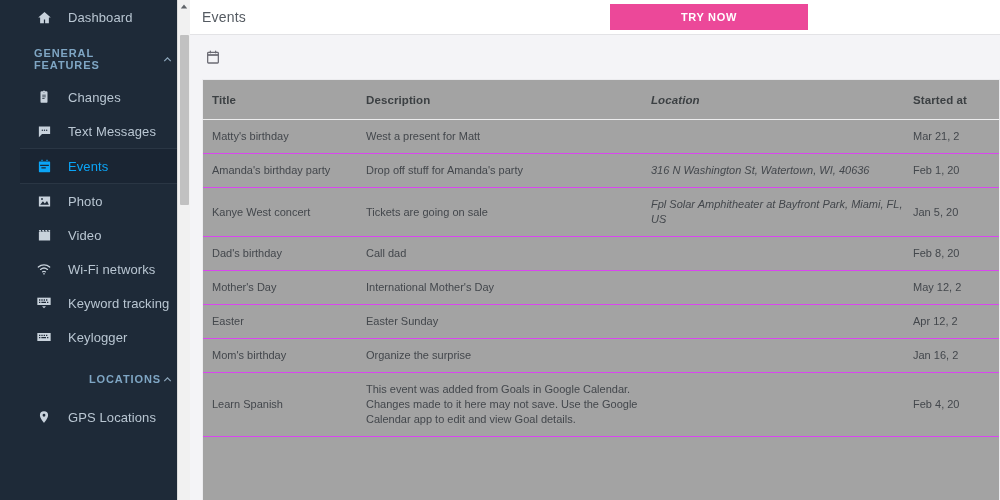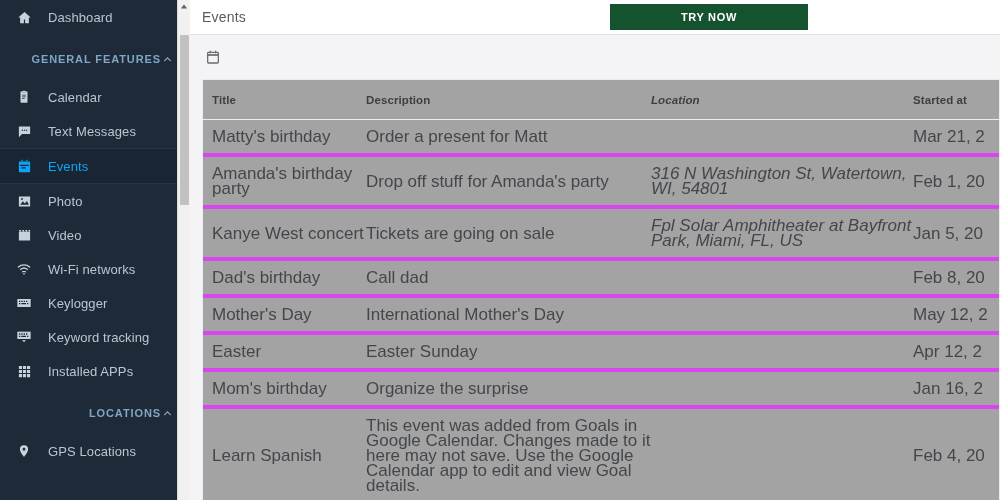--- a/index.html
+++ b/index.html
@@ -11,20 +11,21 @@
   }
   .app { display: flex; width: 1000px; height: 500px; position: relative; }
 
   
   .sidebar {
     width: 190px; height: 500px;
     background: #1e2a38;
     flex: 0 0 190px;
     position: relative;
     overflow: hidden;
+    padding-left: 20px;
   }
   .nav-item {
     display: flex; align-items: center;
     height: 34px;
     padding-left: 10px;
     cursor: pointer;
   }
   .nav-icon {
     width: 28px; flex: 0 0 28px;
     display: flex; align-items: center; justify-content: center;
@@ -98,21 +99,21 @@
     position: relative;
   }
   .topbar-title {
     font-size: 14px; color: #555b62;
     padding-left: 12px;
     letter-spacing: .2px;
   }
   .try-now {
     position: absolute; left: 420px; top: 4px;
     width: 198px; height: 26px;
-    background: #14532d;
+    background: #ec4899;
     color: #ffffff;
     font-size: 11px; font-weight: bold; letter-spacing: .7px;
     display: flex; align-items: center; justify-content: center;
     border: none; cursor: pointer;
     font-family: "Liberation Sans", sans-serif;
   }
 
   .content-strip {
     height: 44px;
     background: #f4f4f7;
@@ -143,23 +144,23 @@
     text-align: left;
     font-size: 11.5px;
     font-weight: bold;
     color: #3c4043;
     padding: 14px 0 13px 0;
     border-bottom: 1px solid #ececed;
     letter-spacing: .1px;
     vertical-align: middle;
   }
   table.evt td {
-    font-size: 17px;
+    font-size: 11px;
     color: #43474c;
-    border-bottom: 4px solid #d946ef;
+    border-bottom: 1px solid #d946ef;
     vertical-align: middle;
     padding: 9px 0;
     line-height: 15px;
   }
   .c-title  { width: 163px; padding-left: 9px !important; }
   .c-desc   { width: 285px; }
   .c-loc    { width: 262px; font-style: italic; }
   .c-start  { width: 190px; }
   td.c-desc, th.c-desc { padding-left: 0; }
   .desc-wrap { width: 200px; }
@@ -193,21 +194,21 @@
     </div>
 
     <div class="spacer-xs"></div>
 
     <div class="nav-item">
       <span class="nav-icon">
         <svg width="14" height="14" viewBox="0 0 24 24" fill="currentColor">
             <path d="M16 2h-2.2a2 2 0 0 0-3.6 0H8a2 2 0 0 0-2 2v16a2 2 0 0 0 2 2h8a2 2 0 0 0 2-2V4a2 2 0 0 0-2-2zm-4 1.1a.7.7 0 1 1 0 1.4.7.7 0 0 1 0-1.4zM9 8h6v1.4H9zm0 3h6v1.4H9zm0 3h4v1.4H9z"></path>
           </svg>
       </span>
-      <span class="nav-label">Calendar</span>
+      <span class="nav-label">Changes</span>
     </div>
 
     <div class="nav-item">
       <span class="nav-icon">
         <svg width="15" height="15" viewBox="0 0 24 24" fill="currentColor">
             <path d="M3 4h18v12H8l-5 5z"></path>
             <circle cx="8.5" cy="10" r="1.1" fill="#1e2a38"></circle>
             <circle cx="12" cy="10" r="1.1" fill="#1e2a38"></circle>
             <circle cx="15.5" cy="10" r="1.1" fill="#1e2a38"></circle>
           </svg>
@@ -254,46 +255,38 @@
             <path d="M10 16.2a3.6 3.6 0 0 1 4 0"></path>
             <circle cx="12" cy="19.3" r="1.2" fill="currentColor" stroke="none"></circle>
           </svg>
       </span>
       <span class="nav-label">Wi-Fi networks</span>
     </div>
 
     <div class="nav-item">
       <span class="nav-icon">
         <svg width="16" height="16" viewBox="0 0 24 24" fill="currentColor">
-            <path d="M2 6h20v12H2z"></path>
-            <path d="M4.5 8.5h2v2h-2zm3.5 0h2v2H8zm3.5 0h2v2h-2zm3.5 0h2v2h-2zM4.5 12h2v2h-2zm3.5 0h7v2H8zm8.5 0h2v2h-2z" fill="#1e2a38"></path>
-          </svg>
-      </span>
-      <span class="nav-label">Keylogger</span>
-    </div>
-
-    <div class="nav-item">
-      <span class="nav-icon">
-        <svg width="16" height="16" viewBox="0 0 24 24" fill="currentColor">
             <path d="M2 4h20v11H2z"></path>
             <path d="M4.5 6.5h2v2h-2zm3.5 0h2v2H8zm3.5 0h2v2h-2zm3.5 0h2v2h-2zM4.5 10h2v2h-2zm3.5 0h7v2H8zm8.5 0h2v2h-2z" fill="#1e2a38"></path>
             <path d="M9 17h6l-3 3z"></path>
           </svg>
       </span>
       <span class="nav-label">Keyword tracking</span>
     </div>
 
     <div class="nav-item">
       <span class="nav-icon">
-        <svg width="15" height="15" viewBox="0 0 24 24" fill="currentColor">
-            <path d="M3 3h5v5H3zm6.5 0h5v5h-5zM16 3h5v5h-5zM3 9.5h5v5H3zm6.5 0h5v5h-5zm6.5 0h5v5h-5zM3 16h5v5H3zm6.5 0h5v5h-5zm6.5 0h5v5h-5z"></path>
-          </svg>
-      </span>
-      <span class="nav-label">Installed APPs</span>
-    </div>
+        <svg width="16" height="16" viewBox="0 0 24 24" fill="currentColor">
+            <path d="M2 6h20v12H2z"></path>
+            <path d="M4.5 8.5h2v2h-2zm3.5 0h2v2H8zm3.5 0h2v2h-2zm3.5 0h2v2h-2zM4.5 12h2v2h-2zm3.5 0h7v2H8zm8.5 0h2v2h-2z" fill="#1e2a38"></path>
+          </svg>
+      </span>
+      <span class="nav-label">Keylogger</span>
+    </div>
+
 
     <div class="spacer-sm"></div>
 
     <div class="section-head">
       <span class="sh-label">LOCATIONS</span>
       <span class="chev">
         <svg width="13" height="13" viewBox="0 0 24 24" fill="none" stroke="currentColor" stroke-width="2.2">
             <path d="M6 15l6-6 6 6"></path>
           </svg>
       </span>
@@ -343,28 +336,28 @@
           <tr>
             <th class="c-title">Title</th>
             <th class="c-desc">Description</th>
             <th class="c-loc">Location</th>
             <th class="c-start">Started at</th>
           </tr>
         </thead>
         <tbody>
           <tr>
             <td class="c-title">Matty's birthday</td>
-            <td class="c-desc"><span class="desc-wrap">Order a present for Matt</span></td>
+            <td class="c-desc"><span class="desc-wrap">West a present for Matt</span></td>
             <td class="c-loc"><span class="loc-wrap"></span></td>
             <td class="c-start">Mar 21, 2</td>
           </tr>
           <tr>
             <td class="c-title">Amanda's birthday party</td>
             <td class="c-desc"><span class="desc-wrap">Drop off stuff for Amanda's party</span></td>
-            <td class="c-loc"><span class="loc-wrap">316 N Washington St, Watertown, WI, 54801</span></td>
+            <td class="c-loc"><span class="loc-wrap">316 N Washington St, Watertown, WI, 40636</span></td>
             <td class="c-start">Feb 1, 20</td>
           </tr>
           <tr>
             <td class="c-title">Kanye West concert</td>
             <td class="c-desc"><span class="desc-wrap">Tickets are going on sale</span></td>
             <td class="c-loc"><span class="loc-wrap">Fpl Solar Amphitheater at Bayfront Park, Miami, FL, US</span></td>
             <td class="c-start">Jan 5, 20</td>
           </tr>
           <tr>
             <td class="c-title">Dad's birthday</td>

